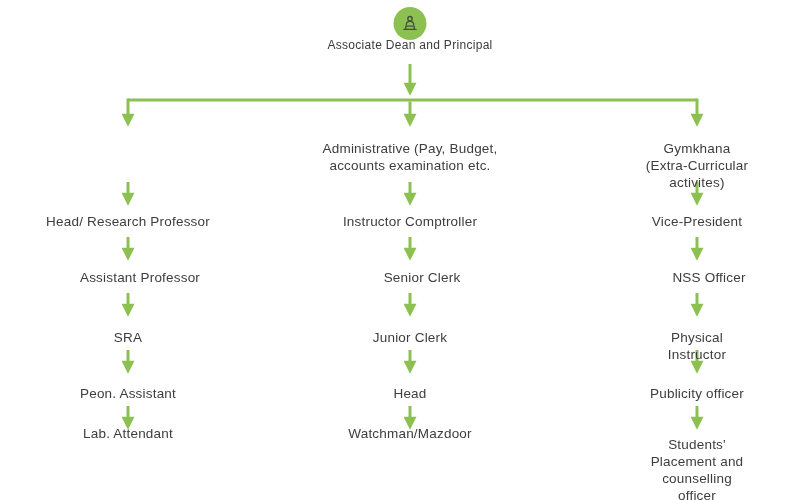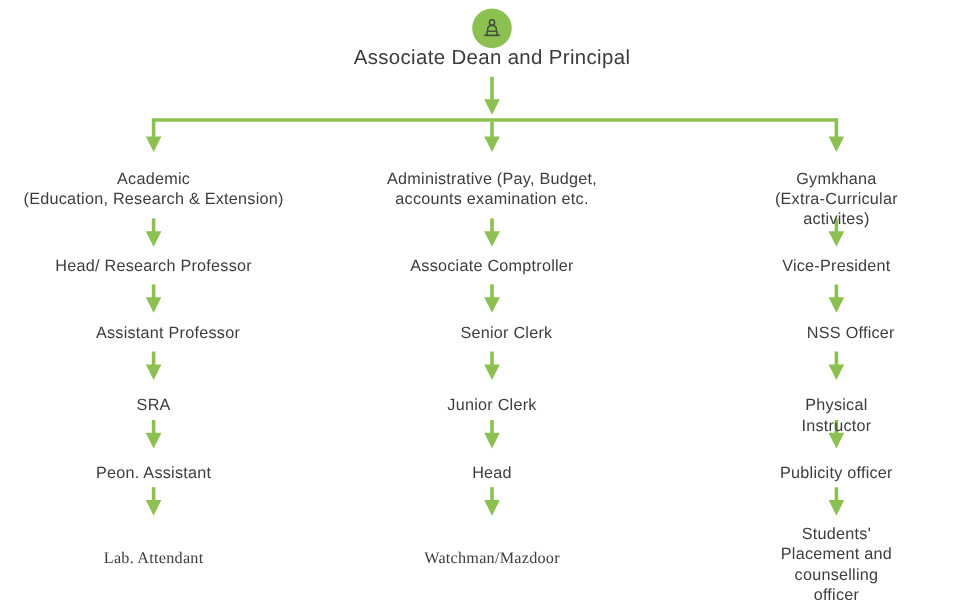--- a/index.html
+++ b/index.html
@@ -9,30 +9,30 @@
   }
   .connectors{position:absolute;left:0;top:0;width:803px;height:500px;}
   .ln{stroke:#8CC152;stroke-width:3;fill:none;}
   .badge{
     position:absolute;left:410px;top:7px;transform:translateX(-50%);
     width:33px;height:33px;border-radius:50%;background:#8CC152;
     display:flex;align-items:center;justify-content:center;
   }
   .title{
     position:absolute;left:410px;top:38px;transform:translateX(-50%);
-    font-size:17px;color:#3B3B3B;letter-spacing:.3px;white-space:nowrap;
+    font-size:12px;color:#3B3B3B;letter-spacing:.3px;white-space:nowrap;
   }
   .node{
     position:absolute;transform:translateX(-50%);
     text-align:center;white-space:pre-line;
     font-size:13.5px;line-height:17px;color:#3D3D3D;letter-spacing:.2px;
   }
   .c1{left:128px;} .c2{left:410px;text-align:center;} .c3{left:697px;}
   .r1{top:140px;} .r2{top:213px;} .r3{top:269px;margin-left:12px;}
-  .r4{top:329px;} .r5{top:385px;} .r6{top:456px;font-family:Liberation Serif, serif;} .r6b{top:436px;}
+  .r4{top:329px;} .r5{top:385px;} .r6{top:425px;} .r6b{top:436px;}
 </style>
 </head>
 <body>
 
 <div class="canvas">
 
   <svg class="connectors" viewBox="0 0 803 500" xmlns="http://www.w3.org/2000/svg">
     <defs>
       <marker id="ah" viewBox="0 0 10 10" refX="1" refY="5" markerWidth="14" markerHeight="13" markerUnits="userSpaceOnUse" orient="auto">
         <path d="M0,0 L10,5 L0,10 z" fill="#8CC152"></path>
@@ -71,31 +71,29 @@
         <circle cx="12" cy="6.5" r="2.5"></circle>
         <path d="M7.8,13.5 c0-2.6 1.9-4 4.2-4 s4.2,1.4 4.2,4"></path>
         <path d="M7.2,18.5 v-3.6 h9.6 v3.6"></path>
         <path d="M5,18.8 h14"></path>
       </g>
     </svg>
   </div>
 
   <div class="title">Associate Dean and Principal</div>
 
-  <div class="node c1 r1">Academic
-(Education, Research &amp; Extension)</div>
   <div class="node c1 r2">Head/ Research Professor</div>
   <div class="node c1 r3">Assistant Professor</div>
   <div class="node c1 r4">SRA</div>
   <div class="node c1 r5">Peon. Assistant</div>
   <div class="node c1 r6">Lab. Attendant</div>
 
   <div class="node c2 r1">Administrative (Pay, Budget,
 accounts examination etc.</div>
-  <div class="node c2 r2">Associate Comptroller</div>
+  <div class="node c2 r2">Instructor Comptroller</div>
   <div class="node c2 r3">Senior Clerk</div>
   <div class="node c2 r4">Junior Clerk</div>
   <div class="node c2 r5">Head</div>
   <div class="node c2 r6">Watchman/Mazdoor</div>
 
   <div class="node c3 r1">Gymkhana
 (Extra-Curricular activites)</div>
   <div class="node c3 r2">Vice-President</div>
   <div class="node c3 r3">NSS Officer</div>
   <div class="node c3 r4">Physical Instructor</div>

